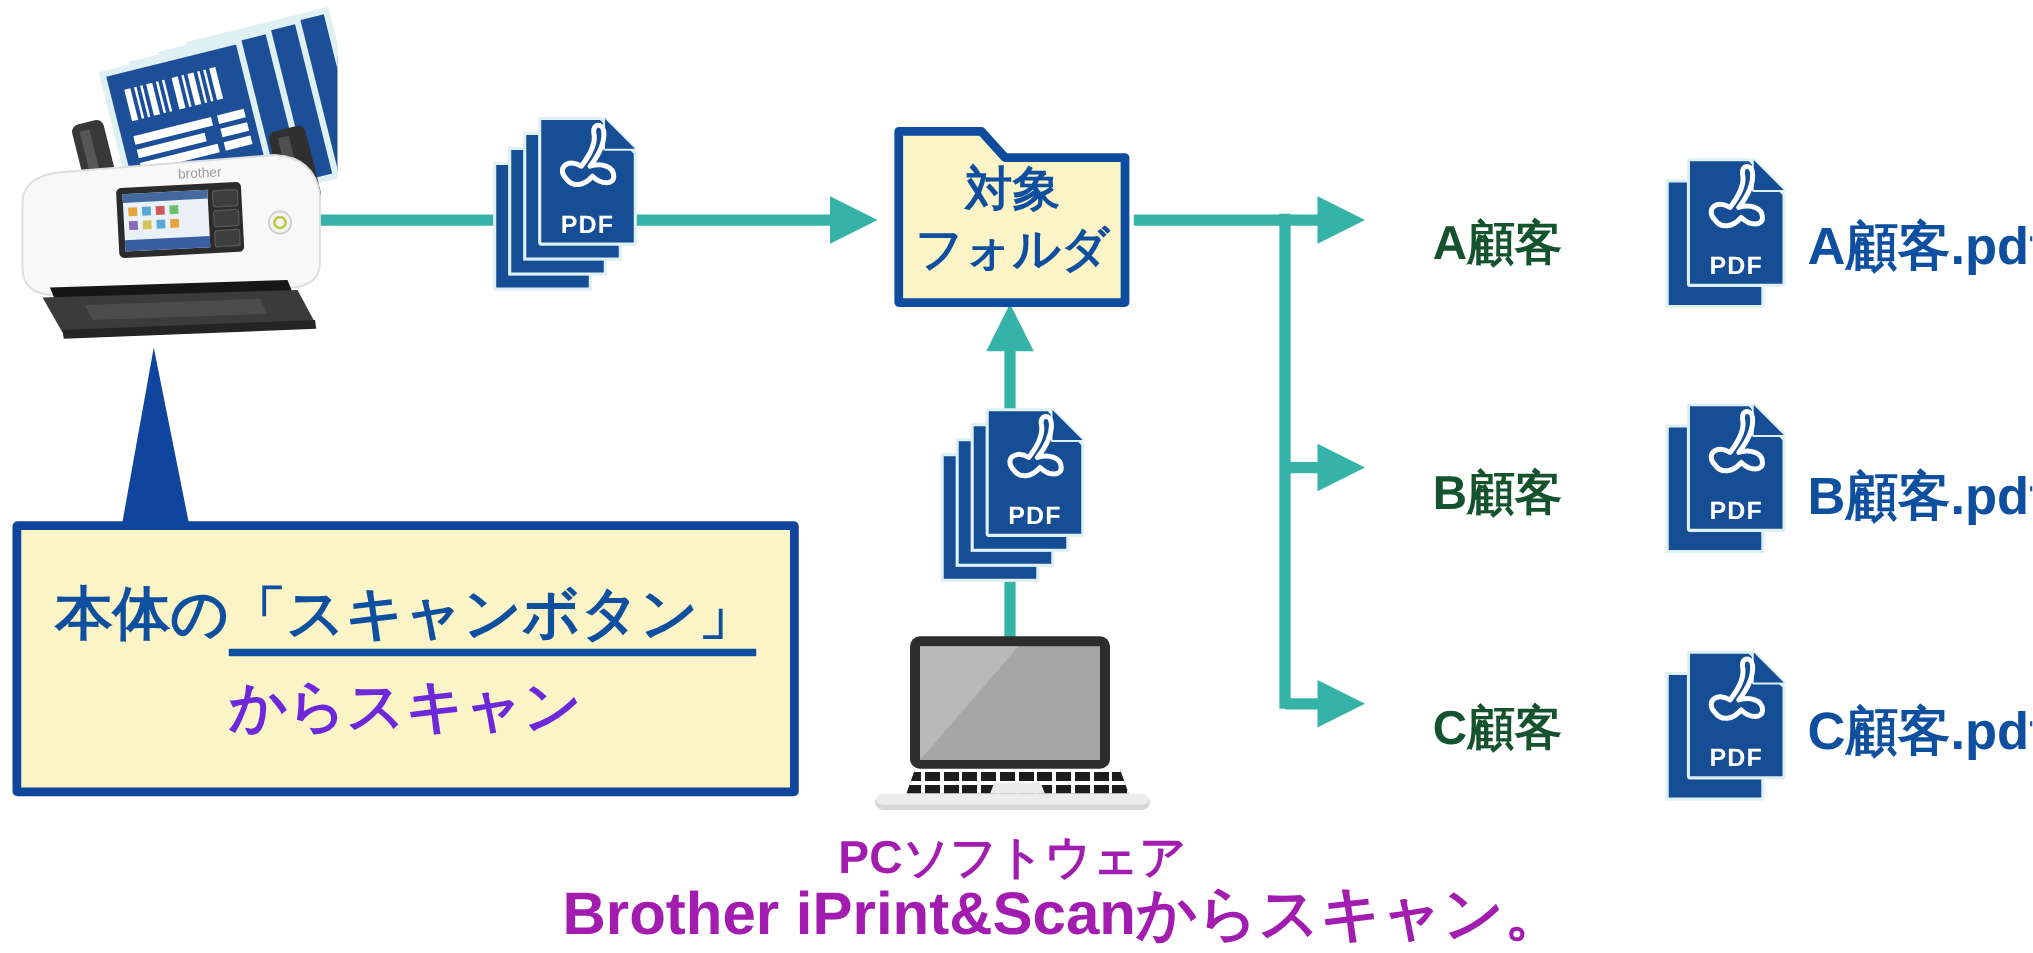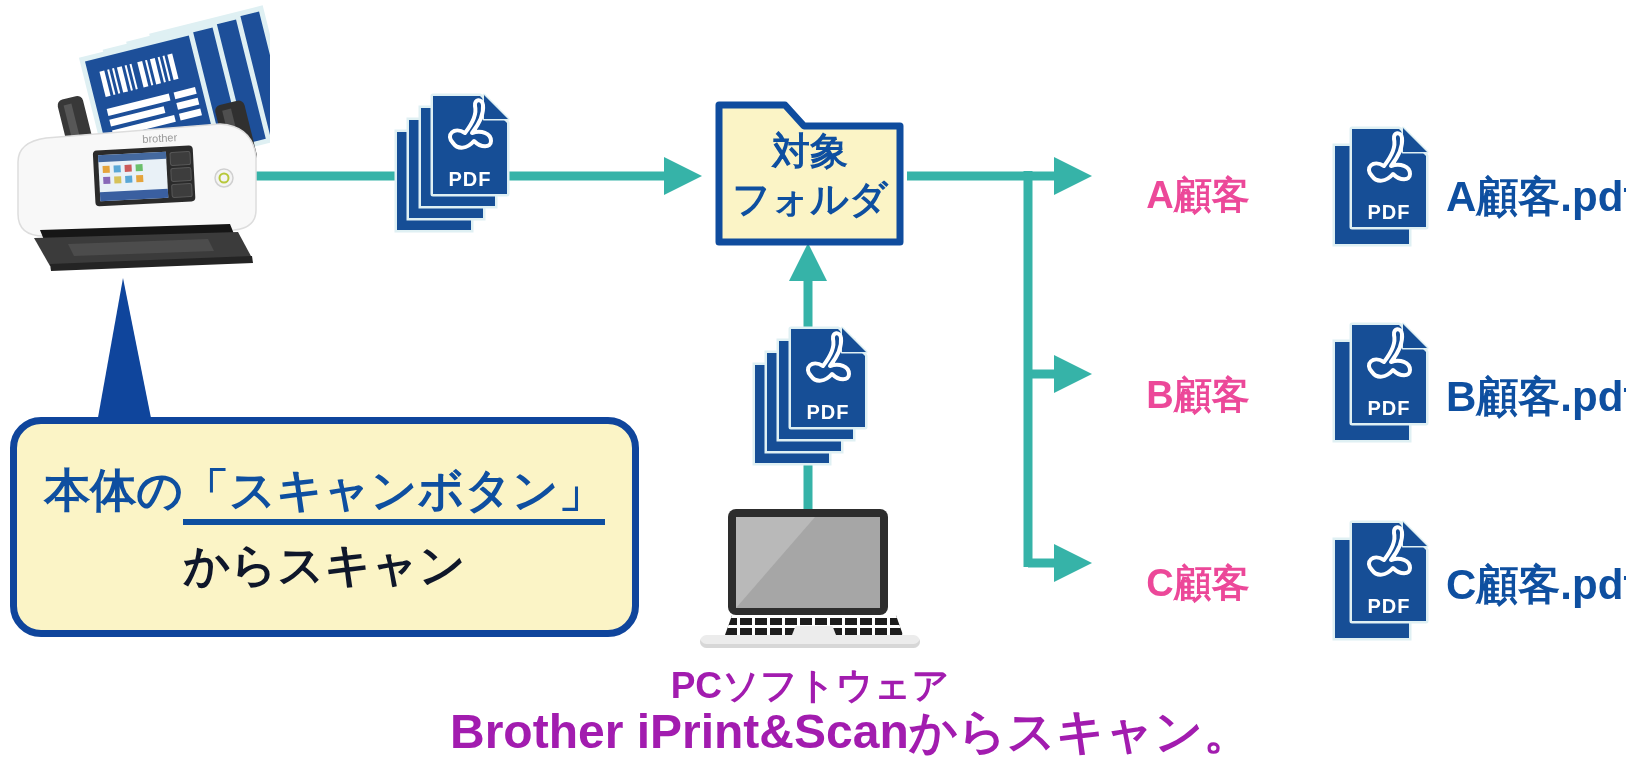--- a/index.html
+++ b/index.html
@@ -12,46 +12,46 @@
   }
   .abs{position:absolute;}
   svg{display:block;}
 
   
   .bubble{
     position:absolute;left:10px;top:417px;width:629px;height:220px;
     box-sizing:border-box;
     background:#FBF4C6;
     border:7px solid #0F459C;
-    border-radius:31px;
+    border-radius:4px;
     display:flex;flex-direction:column;justify-content:center;align-items:center;
     gap:16px;
   }
   .bubble .l1{
     font-size:46px;font-weight:bold;color:#0E4FA0;white-space:nowrap;line-height:1.1;
   }
   .bubble .l1 .ul{
     display:inline-block;border-bottom:6px solid #0E4FA0;padding-bottom:3px;
   }
   .bubble .l2{
-    font-size:46px;font-weight:bold;color:#0f172a;white-space:nowrap;line-height:1.05;
+    font-size:46px;font-weight:bold;color:#6d28d9;white-space:nowrap;line-height:1.05;
   }
 
   
   .pc-caption{
     position:absolute;left:450px;top:664px;width:720px;
     text-align:center;color:#a21caf;font-weight:bold;
   }
   .pc-caption .c1{font-size:37px;line-height:44px;white-space:nowrap;}
   .pc-caption .c2{font-size:48px;line-height:48px;white-space:nowrap;}
 
   
   .out-label{
     position:absolute;left:1130px;width:136px;text-align:center;
-    font-size:38px;line-height:46px;font-weight:bold;color:#ec4899;white-space:nowrap;
+    font-size:38px;line-height:46px;font-weight:bold;color:#14532d;white-space:nowrap;
   }
   .out-file{
     position:absolute;left:1446px;width:190px;
     font-size:42px;line-height:46px;font-weight:bold;color:#0E4FA0;white-space:nowrap;
   }
 
   
   .kb{
     position:absolute;left:725px;top:615px;width:178px;height:20px;
     background-color:#1d1d1d;

